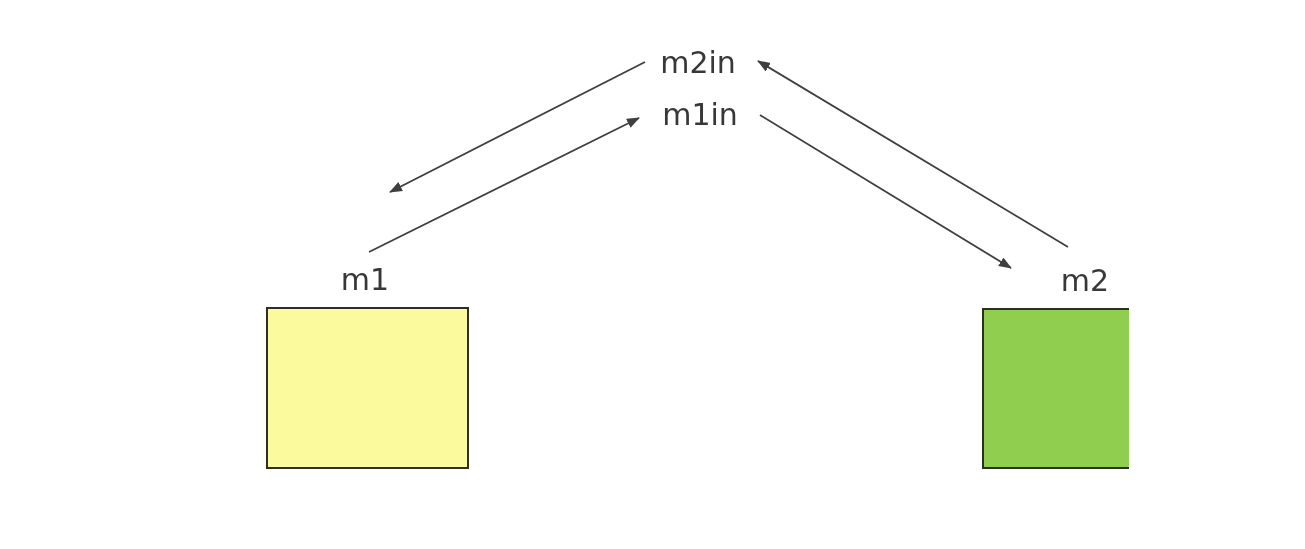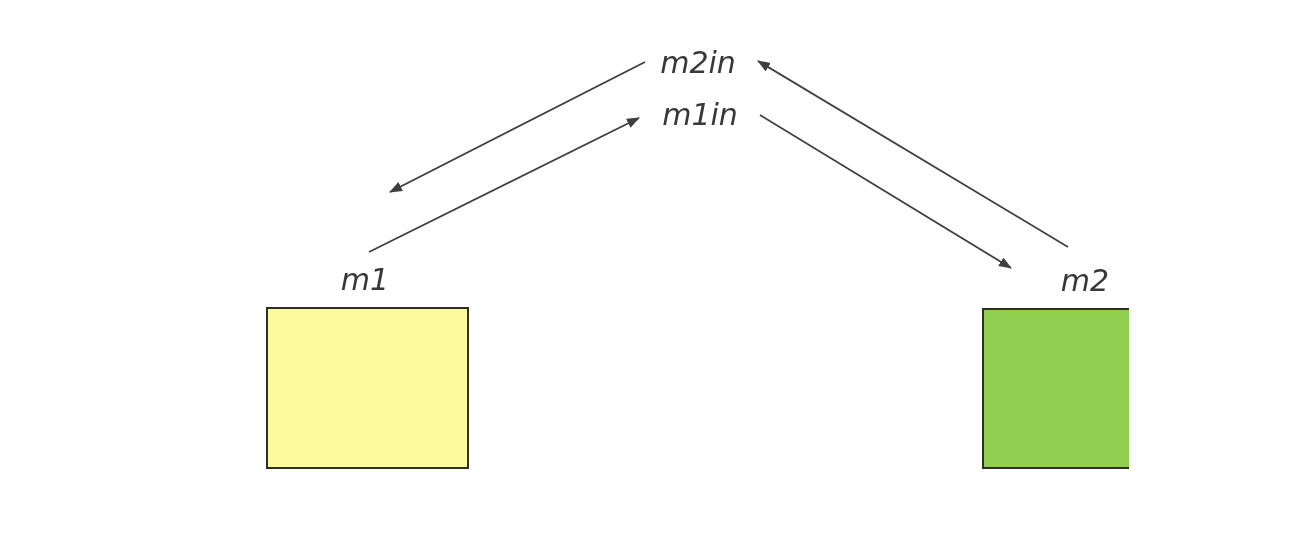--- a/index.html
+++ b/index.html
@@ -7,21 +7,20 @@
     padding: 0;
     background: var(--color-background, #ffffff);
   }
   .canvas {
     position: relative;
     width: 1129px;
     height: 549px;
     background: var(--color-background, #ffffff);
     overflow: hidden;
     font-family: "DejaVu Sans", "Liberation Sans", sans-serif;
-    font-style: italic;
   }
   svg text {
     font-family: "DejaVu Sans", "Liberation Sans", sans-serif;
     font-size: 30px;
     text-anchor: middle;
     fill: var(--color-text, #383838);
   }
   line.edge {
     stroke: var(--color-line, #3f3f3f);
     stroke-width: 1.8;

